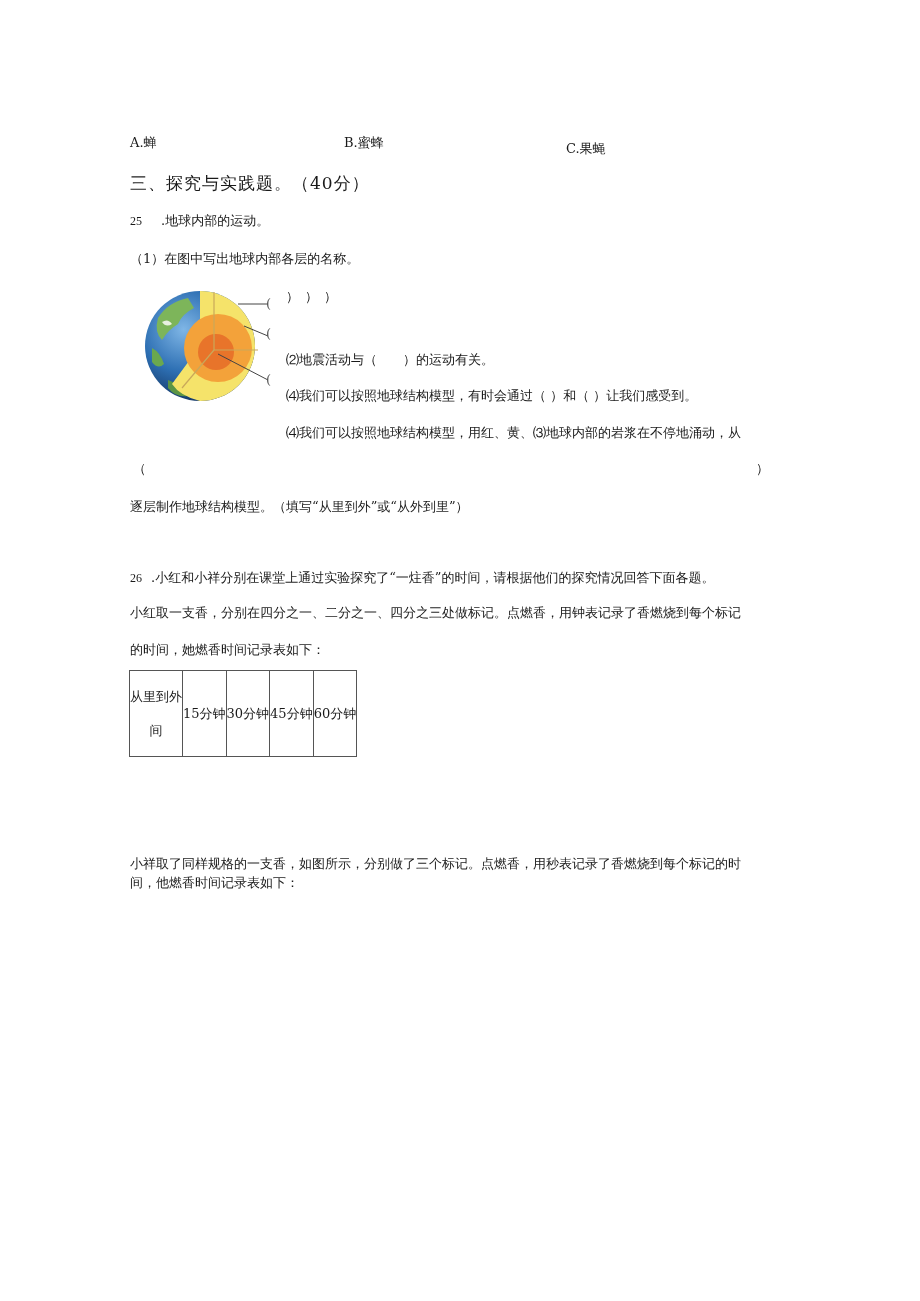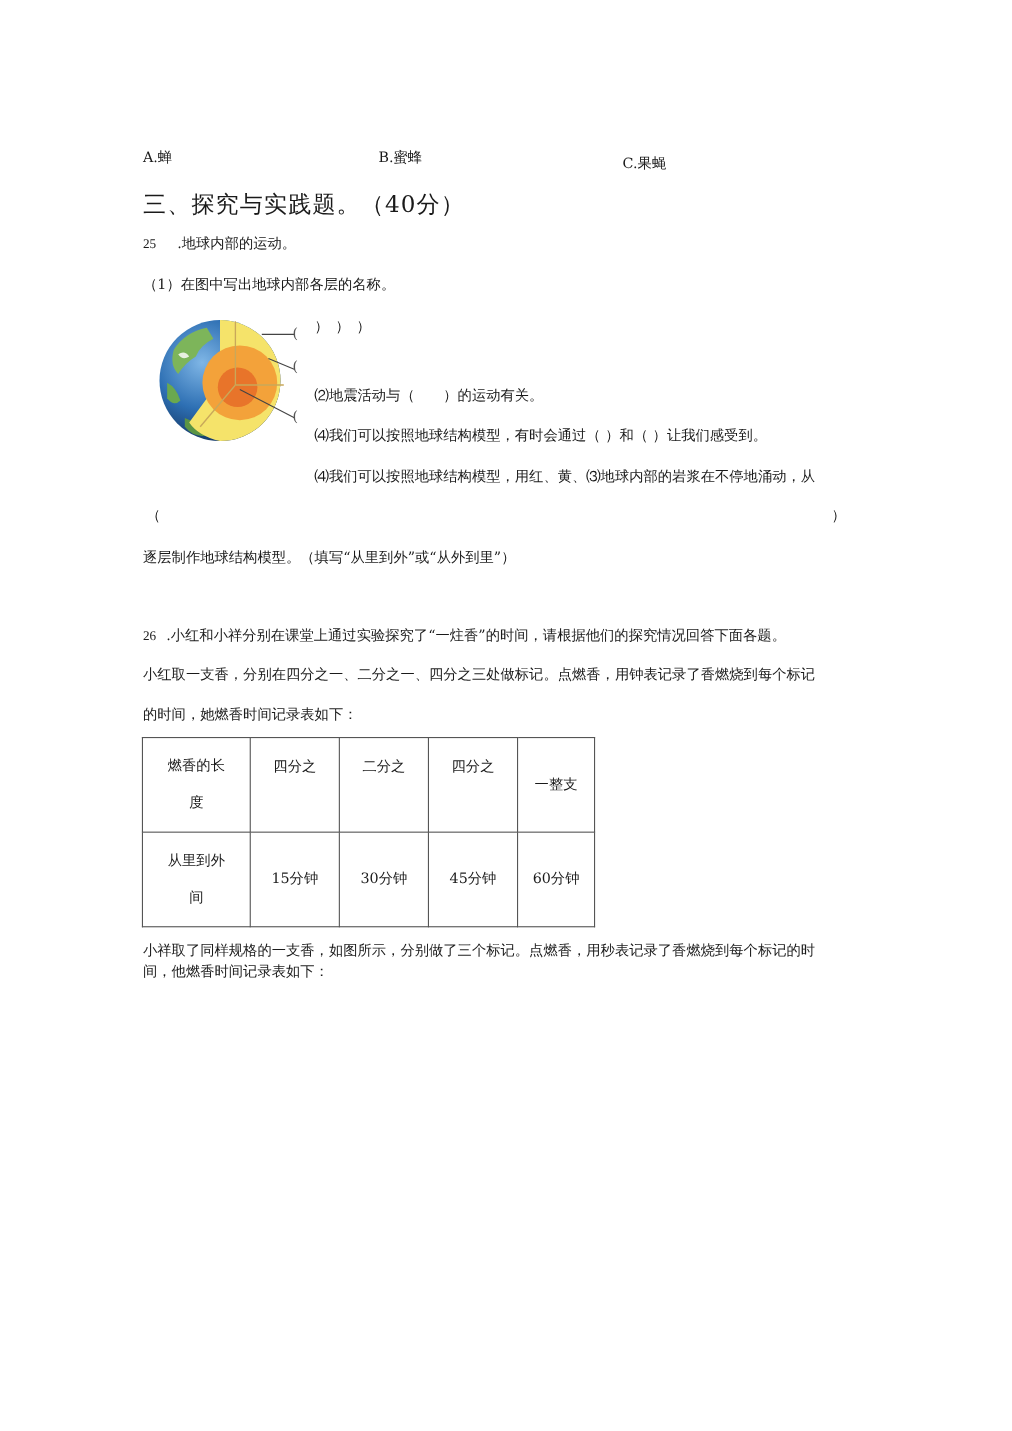--- a/index.html
+++ b/index.html
@@ -3,21 +3,21 @@
 <meta charset="utf-8">
 <style>
   html, body { margin: 0; padding: 0; background: #ffffff; }
   body {
     width: 920px; height: 1301px; position: relative; overflow: hidden;
     font-family: "DejaVu Serif", "Liberation Serif", serif;
     color: #1a1a1a;
   }
   .abs { position: absolute; white-space: nowrap; }
   .t13 { font-size: 13px; }
-  .t17 { font-size: 21px; letter-spacing: 1px; }
+  .t17 { font-size: 17px; letter-spacing: 1px; }
   .num { font-family: "Liberation Serif", "DejaVu Serif", serif; font-size: 12px; }
 
   
   .globe-wrap { position: absolute; left: 138px; top: 288px; width: 135px; height: 115px; }
 
   
   table.rec {
     position: absolute; left: 129px; top: 670px;
     border-collapse: collapse; font-size: 13px;
   }
@@ -87,30 +87,20 @@
 
 <div class="abs" style="left:130px; top:567px;">
   <span class="num">26</span>
   <span class="t13" style="margin-left:4px;">.小红和小祥分别在课堂上通过实验探究了“一炷香”的时间，请根据他们的探究情况回答下面各题。</span>
 </div>
 <div class="abs t13" style="left:130px; top:604px;">小红取一支香，分别在四分之一、二分之一、四分之三处做标记。点燃香，用钟表记录了香燃烧到每个标记</div>
 <div class="abs t13" style="left:130px; top:641px;">的时间，她燃香时间记录表如下：</div>
 
 <table class="rec">
   <tbody>
-      <tr style="height:86px;">
-    <td style="width:97px;">
-      <div>燃香的长</div>
-      <div>度</div>
-    </td>
-    <td style="width:80px; vertical-align:top; padding-top:10px;">四分之</td>
-    <td style="width:80px; vertical-align:top; padding-top:10px;">二分之</td>
-    <td style="width:80px; vertical-align:top; padding-top:10px;">四分之</td>
-    <td style="width:69px;">一整支</td>
-  </tr>
   <tr style="height:86px;">
     <td>
       <div>从里到外</div>
       <div>间</div>
     </td>
     <td>15分钟</td>
     <td>30分钟</td>
     <td>45分钟</td>
     <td>60分钟</td>
   </tr>

